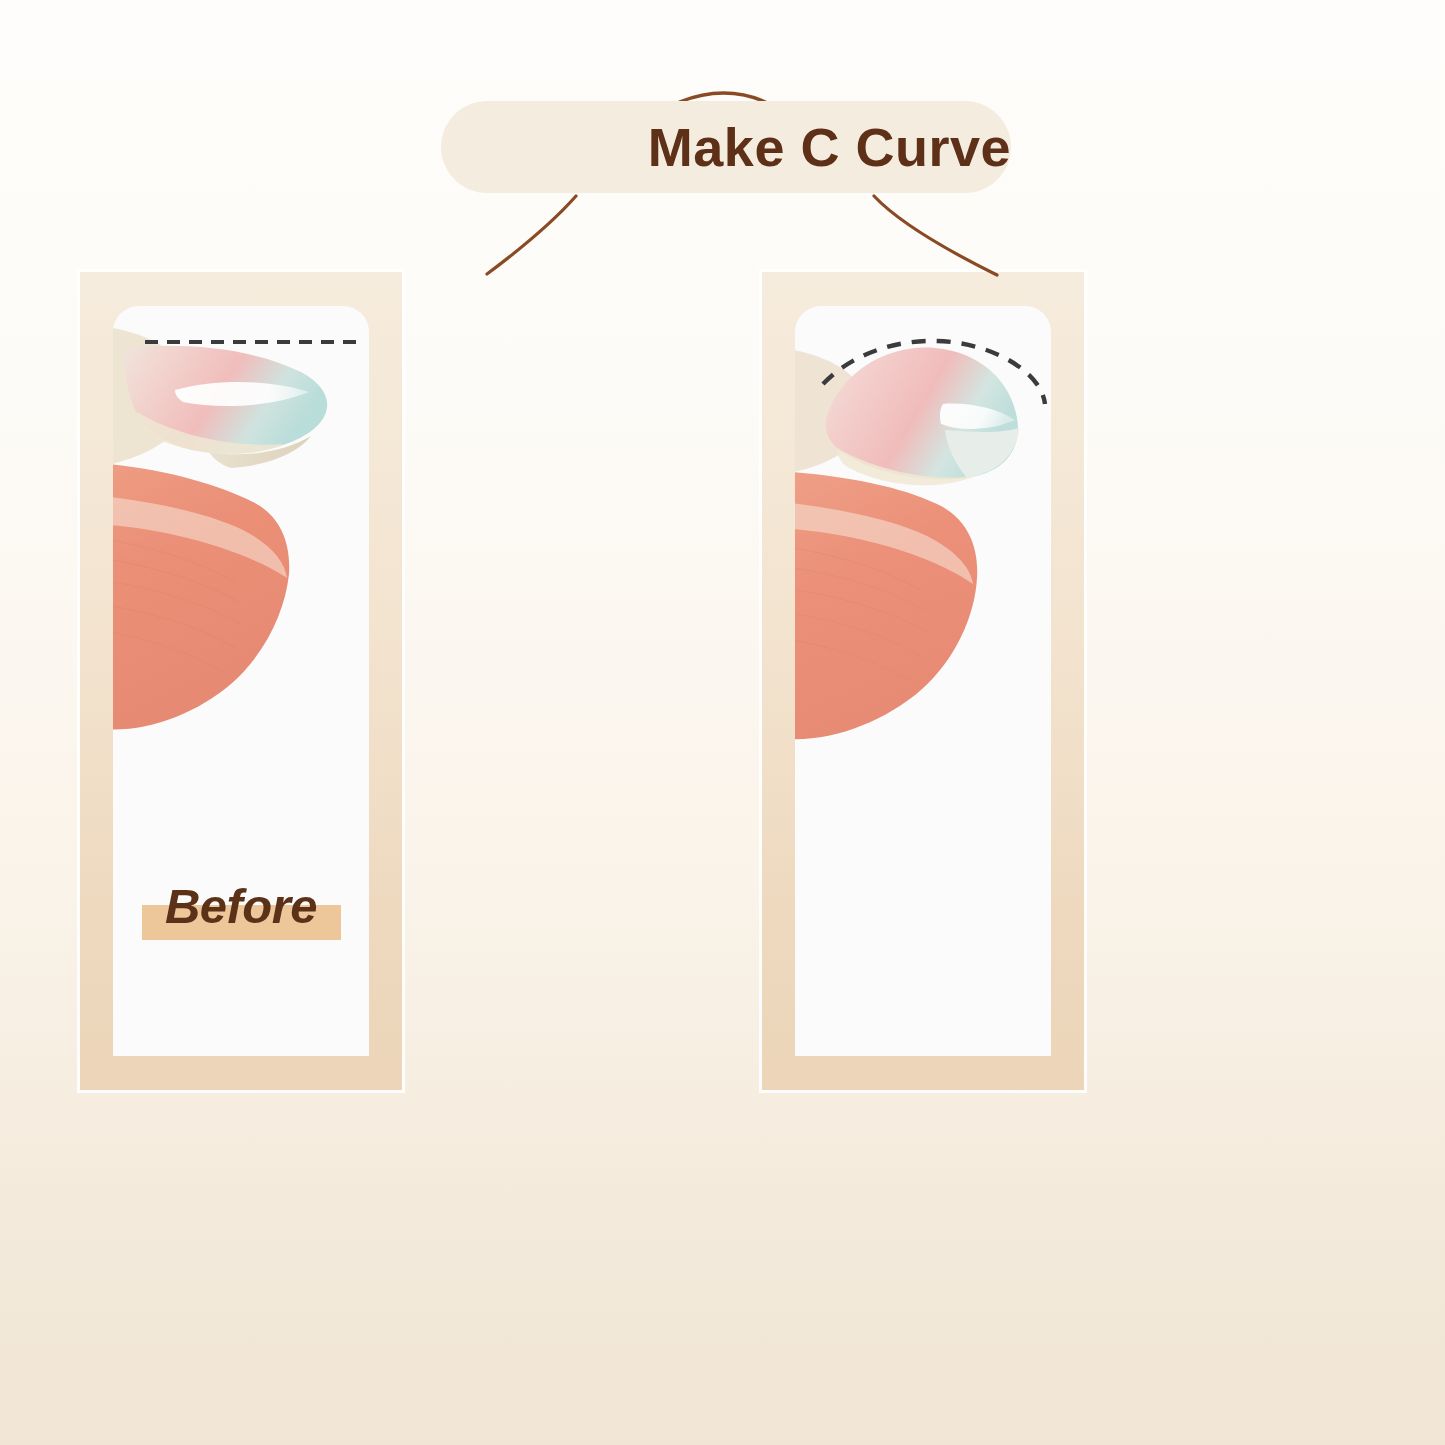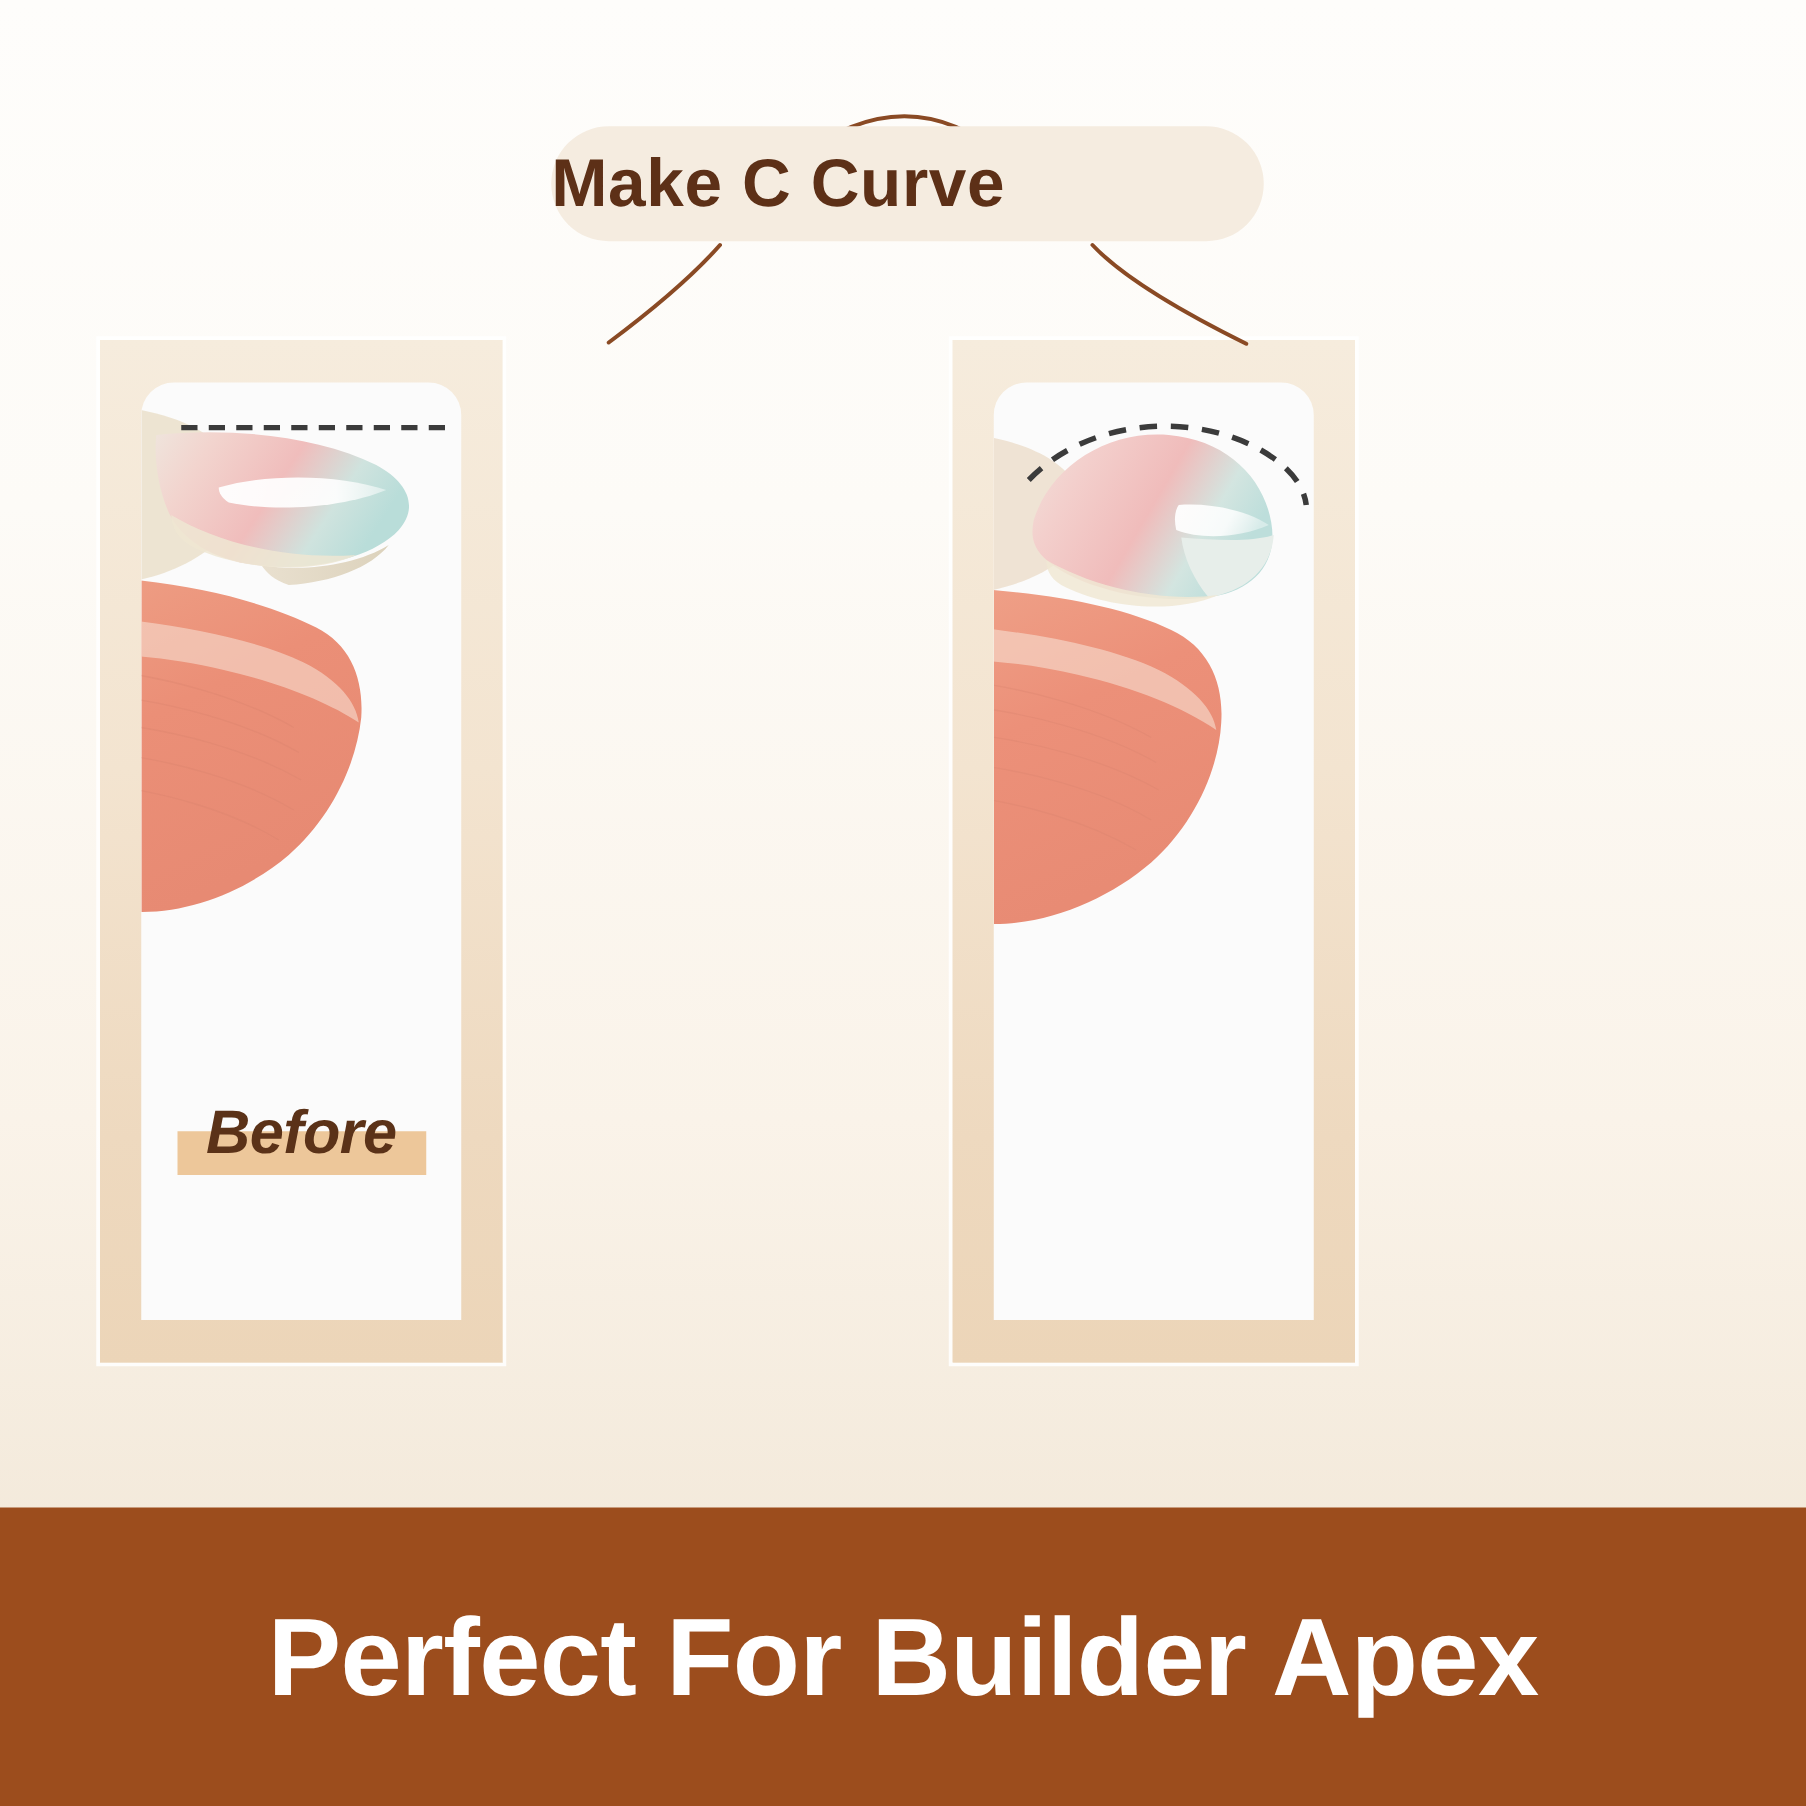--- a/index.html
+++ b/index.html
@@ -25,21 +25,21 @@
   #title-badge {
     position: absolute;
     left: 441px;
     top: 101px;
     width: 570px;
     height: 92px;
     background: #f5ece0;
     border-radius: 46px;
     display: flex;
     align-items: center;
-    justify-content: flex-start;
+    justify-content: flex-end;
     z-index: 6;
   }
   #title-text {
     font-size: 54px;
     font-weight: bold;
     color: #5d3017;
     letter-spacing: 0.5px;
     line-height: 1;
     white-space: nowrap;
   }
@@ -277,17 +277,14 @@
 
             <path d="M 28 78 C 72 32 152 22 210 52 C 236 66 248 82 250 98" fill="none" stroke="#3b3b3b" stroke-width="4.4" stroke-dasharray="14 11" stroke-linecap="butt"></path>
           </g>
         </svg>
       </div>
 
 
     </div>
   </div>
 
-  <div id="bottom-banner">
-    <span id="banner-text">Perfect For Builder Apex</span>
-  </div>
 
 </div>
 
 </body></html>

